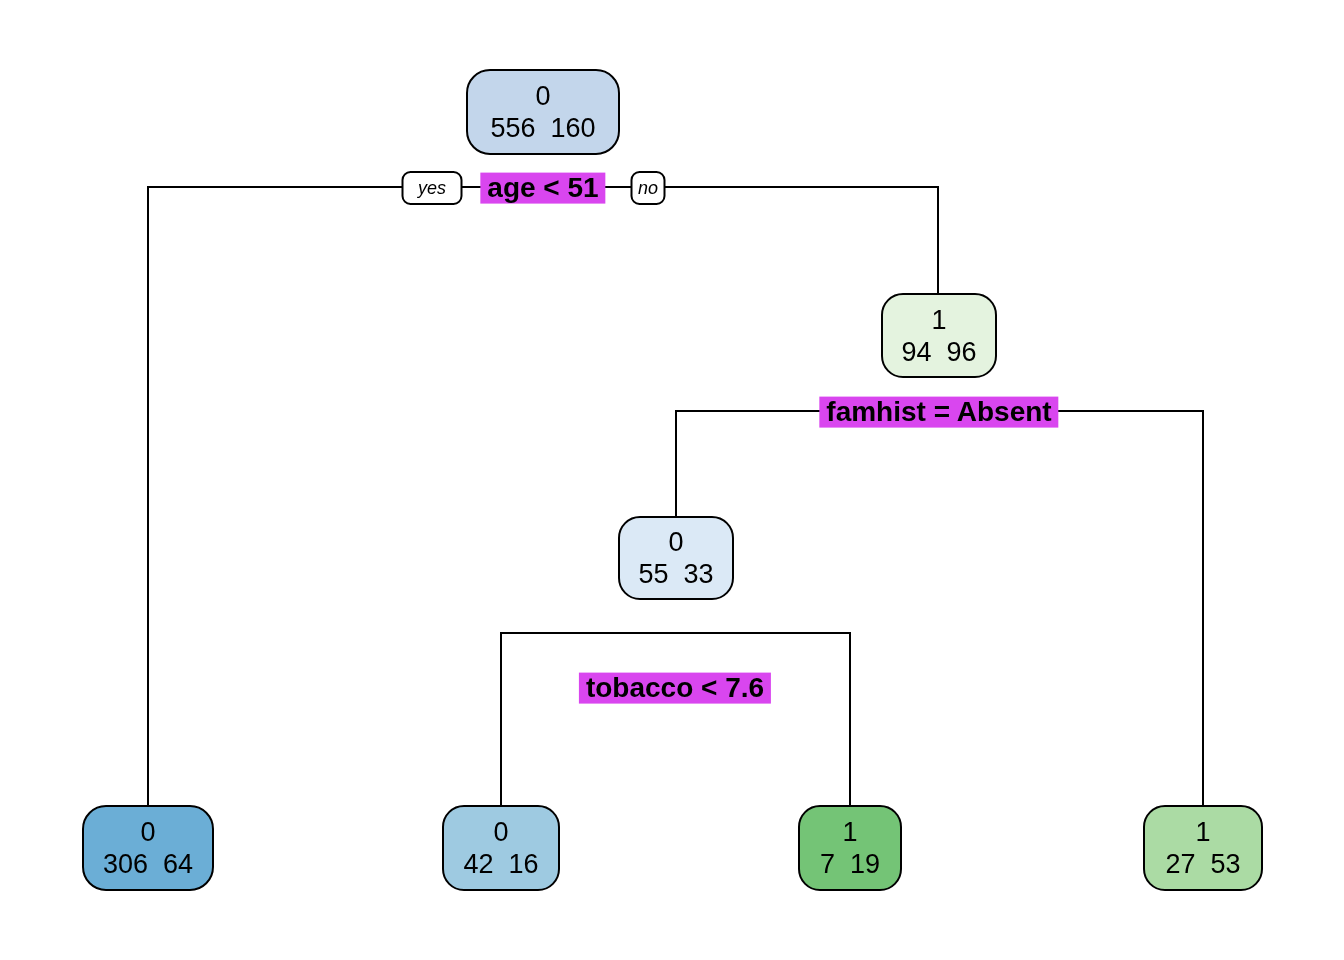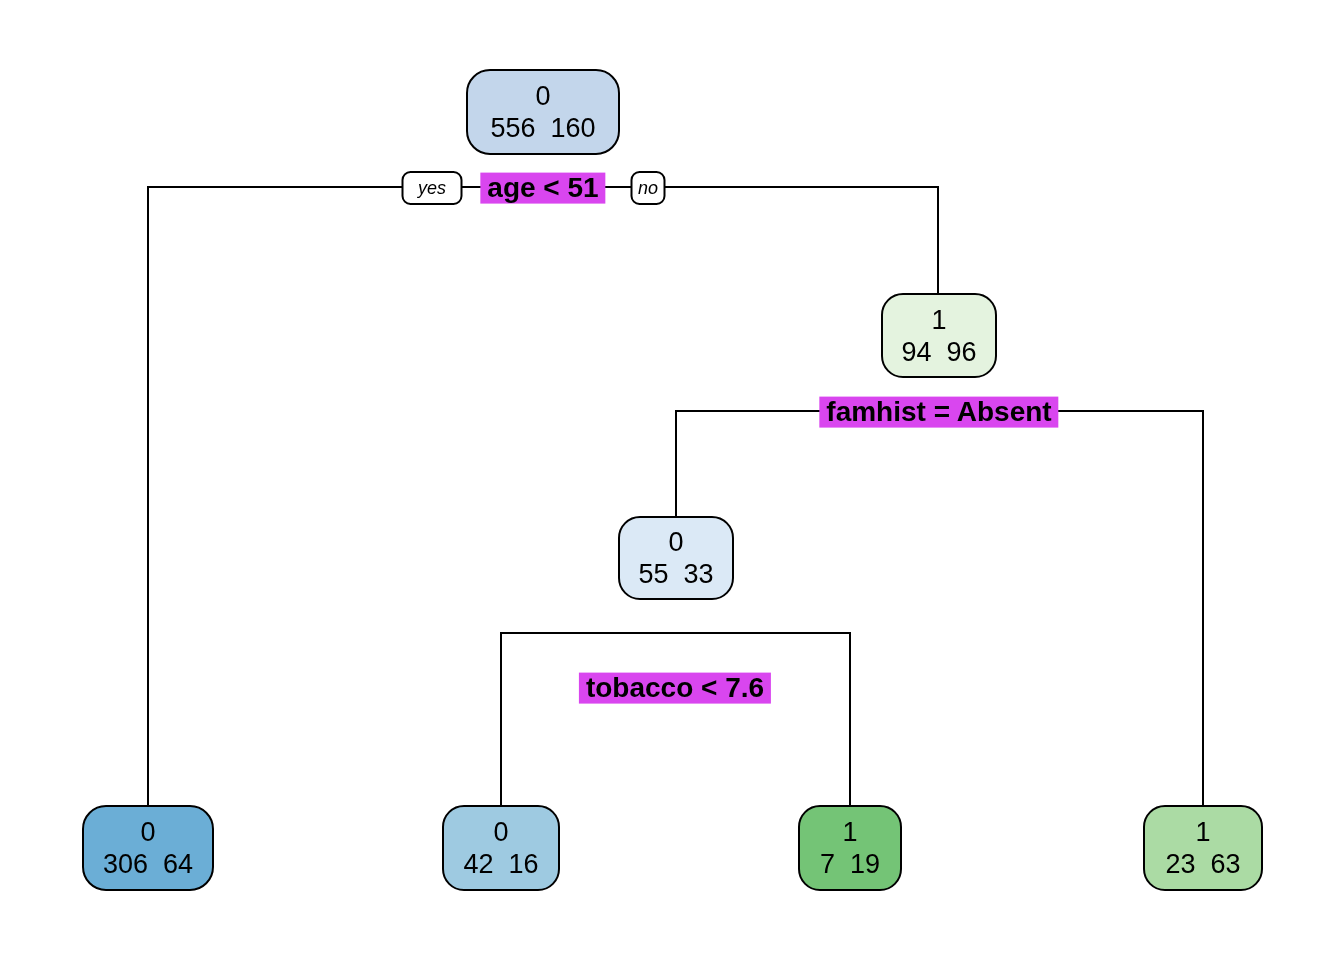--- a/index.html
+++ b/index.html
@@ -110,21 +110,21 @@
     <span class="cnt">42  16</span>
   </div>
 
   <div class="node" style="left: 798px; top: 805px; width: 104px; height: 86px; border-radius: 22px; background-color: rgb(116, 196, 118);">
     <span class="cls">1</span>
     <span class="cnt">7  19</span>
   </div>
 
   <div class="node" style="left: 1143px; top: 805px; width: 120px; height: 86px; border-radius: 22px; background-color: rgb(171, 219, 164);">
     <span class="cls">1</span>
-    <span class="cnt">23  63</span>
+    <span class="cnt">27  53</span>
   </div>
 
   <div class="branch-box" style="left:432px; top:188px; width:61px; height:34px;">yes</div>
   <div class="branch-box" style="left:648px; top:188px; width:35px; height:34px;">no</div>
 
   <div class="split-label" style="left:543px; top:188px;">age &lt; 51</div>
   <div class="split-label" style="left:939px; top:412px;">famhist = Absent</div>
   <div class="split-label" style="left:675px; top:658px;margin-top:30px;">tobacco &lt; 7.6</div>
 
 </div>

